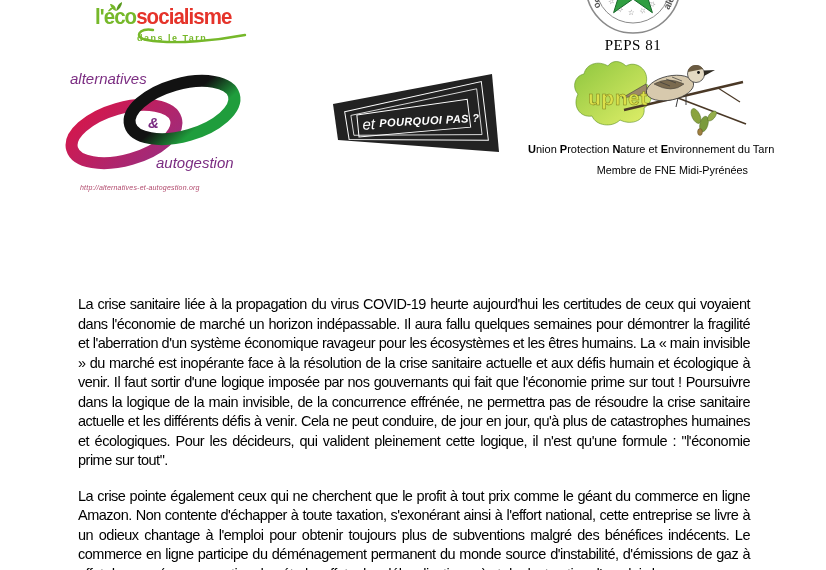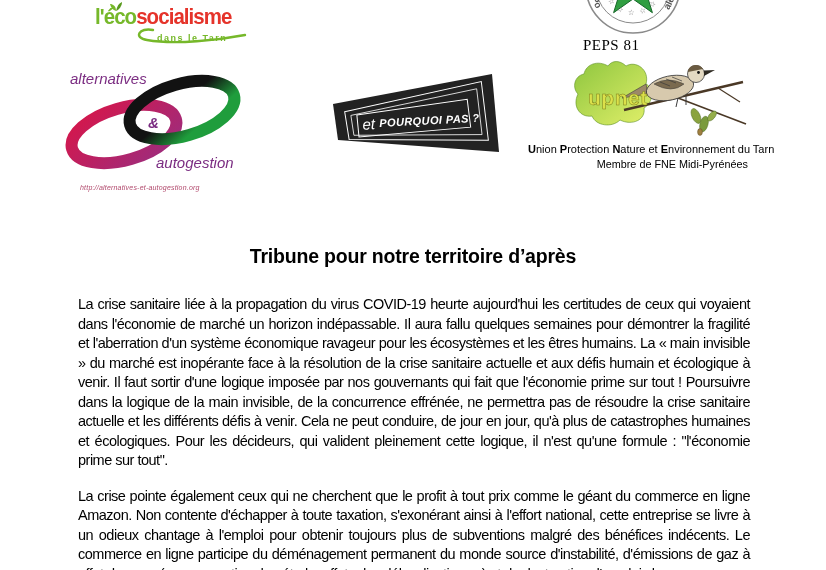--- a/index.html
+++ b/index.html
@@ -6,41 +6,41 @@
   .page{position:relative;width:826px;height:570px;overflow:hidden;background:#fff;
         font-family:"Liberation Sans", sans-serif;color:#000;}
 
   
   .eco{position:absolute;left:95px;top:4px;width:160px;}
   .eco-line{font-weight:bold;font-size:22px;letter-spacing:-1px;transform:scaleX(.93);
             transform-origin:left;white-space:nowrap;position:relative;z-index:2;}
   .eco-green{color:#76b82a}.eco-red{color:#e5332a}
   .eco-sprout{position:absolute;left:14px;top:-4px;}
   .eco-swoosh{position:absolute;left:28px;top:23px;z-index:1;}
-  .eco-sub{color:#76b82a;font-weight:bold;font-size:9px;margin:3px 0 0 62px;letter-spacing:1.5px;
+  .eco-sub{color:#76b82a;font-weight:bold;font-size:9px;margin:3px 0 0 42px;letter-spacing:1.5px;
            position:relative;z-index:2;}
 
   .attac{position:absolute;left:330px;top:0;width:180px;height:46px;}
   .attac-word{position:absolute;left:78px;top:-4px;font-size:30px;font-weight:bold;color:#e53030;
               letter-spacing:2px;transform:scaleX(.92);transform-origin:left;}
 
   .peps-seal{position:absolute;left:583px;top:-64px;width:100px;height:100px;}
-  .peps-label{position:absolute;left:583px;top:37px;width:100px;
+  .peps-label{position:absolute;left:583px;top:37px;width:100px;text-align:center;
               font-family:"Liberation Serif", serif;font-size:15px;letter-spacing:.5px;}
 
   
   .alt{position:absolute;left:64px;top:64px;width:186px;font-style:italic;}
   .alt-url{font-size:7px;color:#b24b6e;margin:2px 0 0 16px;letter-spacing:.2px;}
 
   .epp{position:absolute;left:333px;top:74px;}
 
   .upnet{position:absolute;left:528px;top:58px;width:220px;text-align:right;}
   .up-cap1{font-size:11px;margin-top:3px;white-space:nowrap;}
   .up-cap1 b{font-weight:bold;}
-  .up-cap2{font-size:10.8px;margin-top:3px;}
+  .up-cap2{font-size:10.8px;margin-top:9px;}
 
   
   .title{position:absolute;left:0;top:232px;width:826px;text-align:center;
          font-size:19.5px;font-weight:bold;letter-spacing:-.2px;}
   .bodytext{position:absolute;left:78px;top:295px;width:672px;text-align:justify;
             font-size:14.5px;line-height:19.5px;letter-spacing:-.5px;}
   .bodytext p{margin:0 0 16px 0;}
 
   svg text{font-family:"Liberation Sans", sans-serif;}
 </style>
@@ -146,20 +146,19 @@
         <ellipse cx="176" cy="66" rx="4" ry="8" fill="#7a9a3d" stroke="#55702a" stroke-width=".5" transform="rotate(15 176 66)"></ellipse>
         <ellipse cx="184" cy="58" rx="3" ry="6" fill="#95ad4a" stroke="#55702a" stroke-width=".5" transform="rotate(40 184 58)"></ellipse>
         <ellipse cx="172" cy="74" rx="2.4" ry="3.4" fill="#a08040" stroke="#5d4a26" stroke-width=".5"></ellipse>
       </g>
       <text x="60" y="47" font-size="21" font-weight="bold" fill="#dce04a" stroke="#7c7f1d" stroke-width=".5" font-family="Liberation Serif, serif" letter-spacing=".5">upnet</text>
     </svg>
     <div class="up-cap1"><b>U</b><span>nion </span><b>P</b><span>rotection </span><b>N</b><span>ature et </span><b>E</b><span>nvironnement du Tarn</span></div>
     <div class="up-cap2">Membre de FNE Midi-Pyrénées</div>
   </div>
 
-  <h1 class="title">Tribune pour notre territoire d’après</h1>
 
   <div class="bodytext">
     <p>La crise sanitaire liée à la propagation du virus COVID-19 heurte aujourd'hui les certitudes de ceux qui voyaient dans l'économie de marché un horizon indépassable. Il aura fallu quelques semaines pour démontrer la fragilité et l'aberration d'un système économique ravageur pour les écosystèmes et les êtres humains. La « main invisible » du marché est inopérante face à la résolution de la crise sanitaire actuelle et aux défis humain et écologique à venir. Il faut sortir d'une logique imposée par nos gouvernants qui fait que l'économie prime sur tout ! Poursuivre dans la logique de la main invisible, de la concurrence effrénée, ne permettra pas de résoudre la crise sanitaire actuelle et les différents défis à venir. Cela ne peut conduire, de jour en jour, qu'à plus de catastrophes humaines et écologiques. Pour les décideurs, qui valident pleinement cette logique, il n'est qu'une formule : "l'économie prime sur tout".</p>
     <p>La crise pointe également ceux qui ne cherchent que le profit à tout prix comme le géant du commerce en ligne Amazon. Non contente d'échapper à toute taxation, s'exonérant ainsi à l'effort national, cette entreprise se livre à un odieux chantage à l'emploi pour obtenir toujours plus de subventions malgré des bénéfices indécents. Le commerce en ligne participe du déménagement permanent du monde source d'instabilité, d'émissions de gaz à effet de serre (consommation de pétrole, effets des délocalisations...) et de destruction d'emplois locaux</p>
   </div>
 
 </div>
 
 </body></html>

